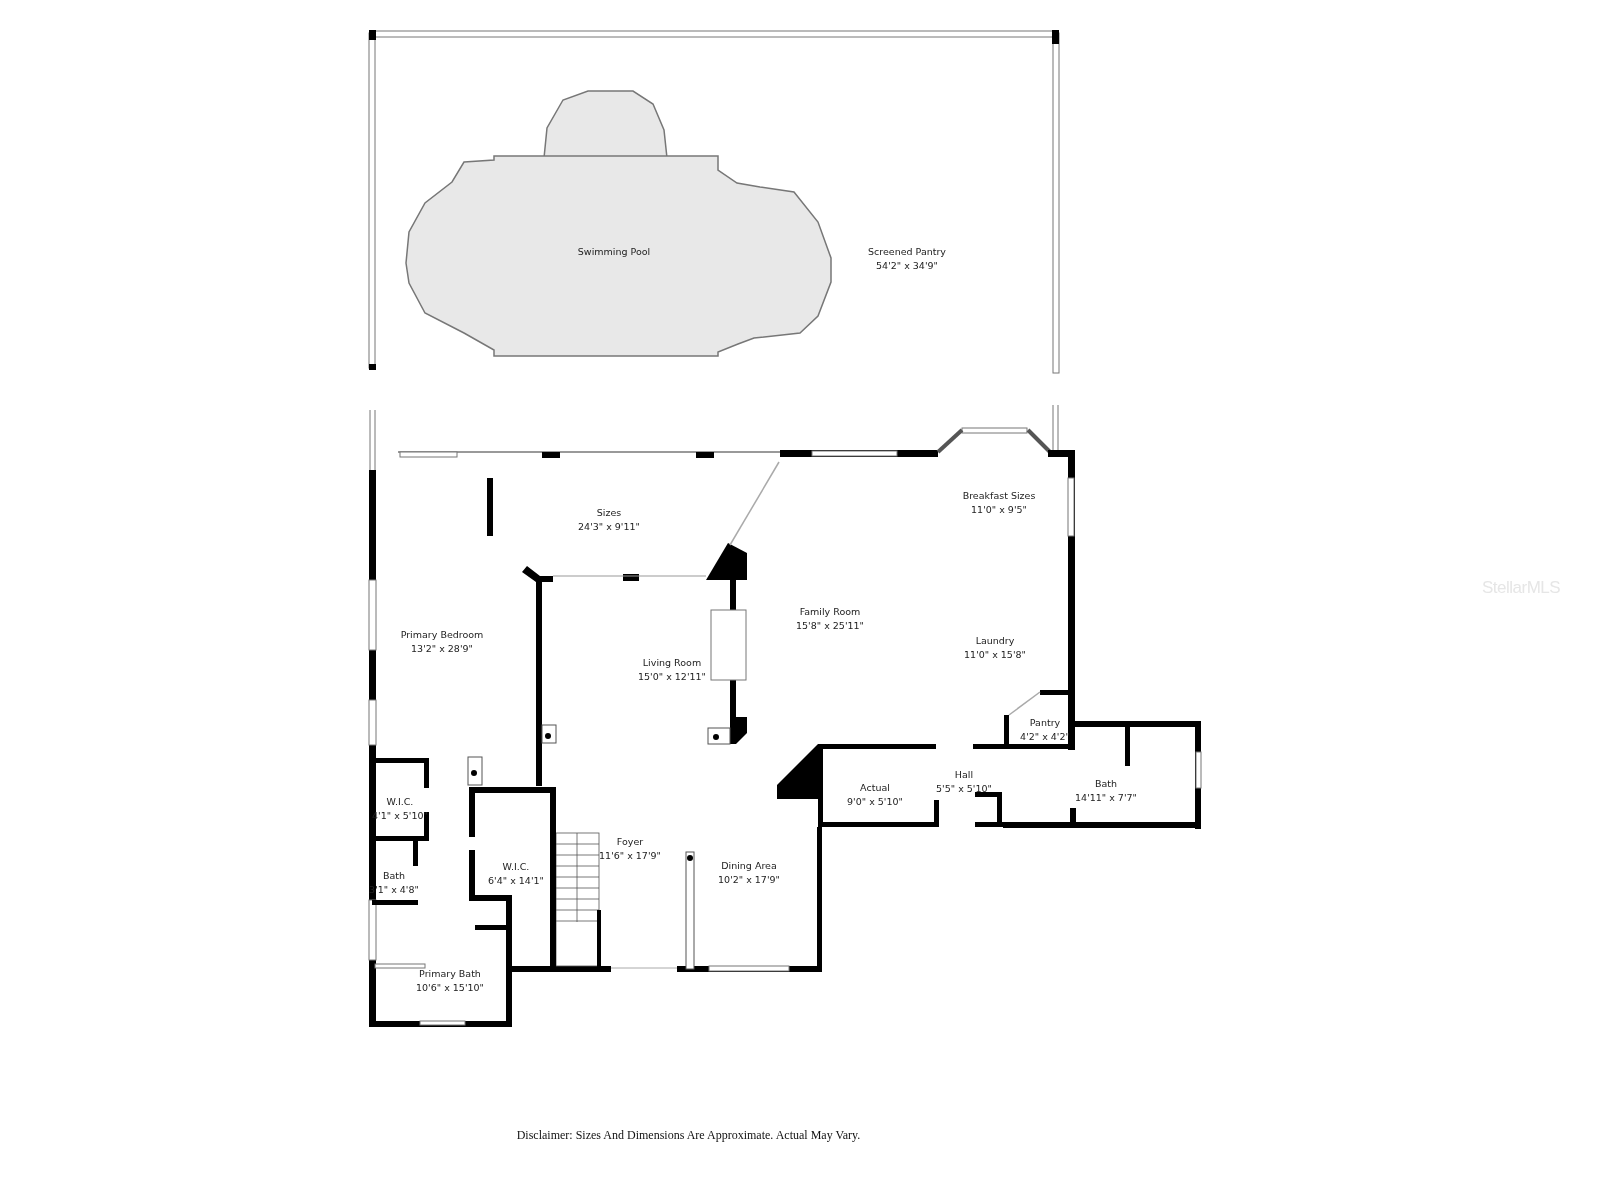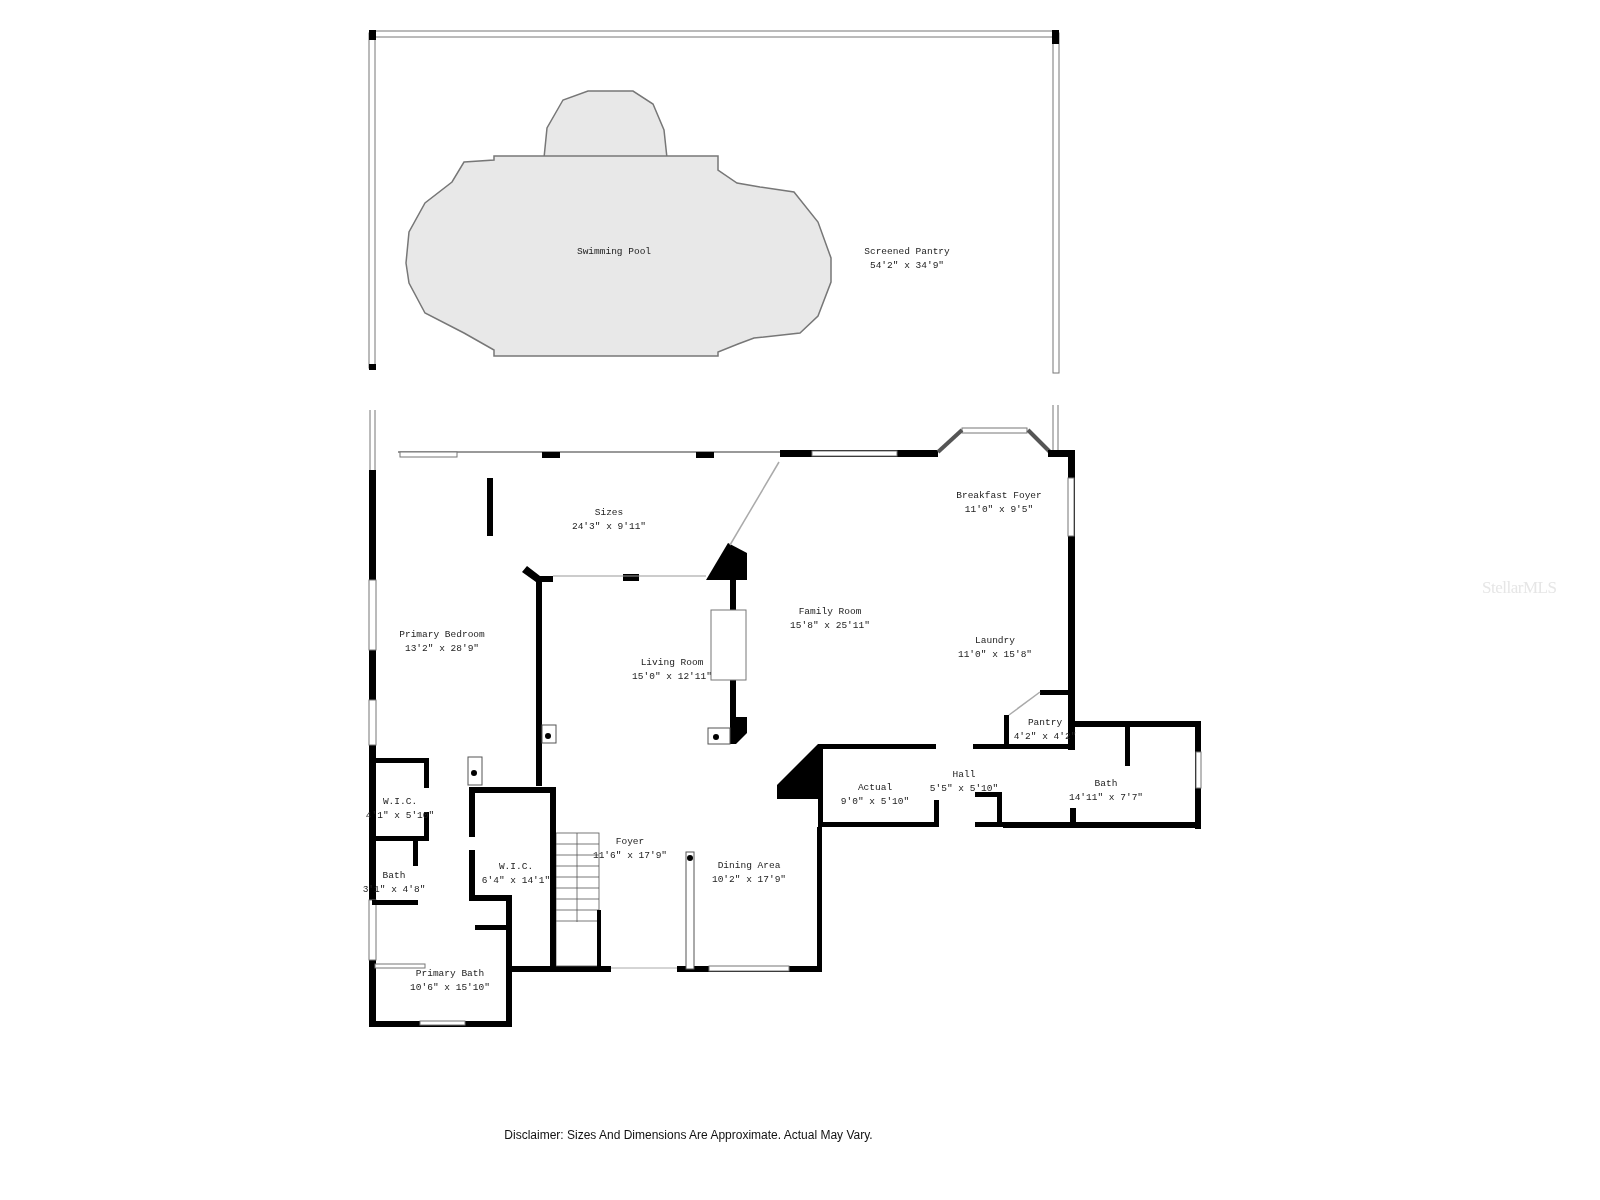--- a/index.html
+++ b/index.html
@@ -1,25 +1,25 @@
 <!DOCTYPE html>
 <html><head>
 <meta charset="utf-8">
 <style>
   html, body { margin: 0; padding: 0; background: #ffffff; }
   body { width: 1600px; height: 1200px; position: relative; overflow: hidden;
          font-family: "DejaVu Sans", sans-serif; }
   #plan { position: absolute; left: 0; top: 0; width: 1600px; height: 1200px; }
   .room-label { position: absolute; transform: translateX(-50%); text-align: center;
-                font-size: 9.5px; color: #222; line-height: 14px; white-space: nowrap; font-family: Liberation Mono, monospace; }
+                font-size: 9.5px; color: #222; line-height: 14px; white-space: nowrap; }
   .room-label .dim { display: block; }
   .watermark { position: absolute; left: 1482px; top: 578px; font-size: 17px;
-               color: #e6e6e6; font-family: Liberation Serif, serif; letter-spacing: -0.5px; }
+               color: #e6e6e6; font-family: Liberation Sans, sans-serif; letter-spacing: -0.5px; }
   .disclaimer { position: absolute; left: 0; width: 1377px; top: 1128px; text-align: center;
-                font-size: 12px; color: #111; font-family: Liberation Sans, sans-serif; }
+                font-size: 12px; color: #111; font-family: Liberation Serif, serif; }
 </style>
 </head>
 <body>
 
 <svg id="plan" width="1600" height="1200" viewBox="0 0 1600 1200" xmlns="http://www.w3.org/2000/svg">
 
   <g fill="none" stroke="#777" stroke-width="1">
     <rect x="372" y="31" width="686" height="6"></rect>
     <rect x="369" y="33" width="6" height="335"></rect>
     <rect x="1053" y="33" width="6" height="340"></rect>
@@ -160,21 +160,21 @@
 </div>
 <div class="room-label" style="left:672px;top:656px">
   <span>Living Room</span>
   <span class="dim">15'0" x 12'11"</span>
 </div>
 <div class="room-label" style="left:830px;top:605px">
   <span>Family Room</span>
   <span class="dim">15'8" x 25'11"</span>
 </div>
 <div class="room-label" style="left:999px;top:489px">
-  <span>Breakfast Foyer</span>
+  <span>Breakfast Sizes</span>
   <span class="dim">11'0" x 9'5"</span>
 </div>
 <div class="room-label" style="left:995px;top:634px">
   <span>Laundry</span>
   <span class="dim">11'0" x 15'8"</span>
 </div>
 <div class="room-label" style="left:1045px;top:716px">
   <span>Pantry</span>
   <span class="dim">4'2" x 4'2"</span>
 </div>

